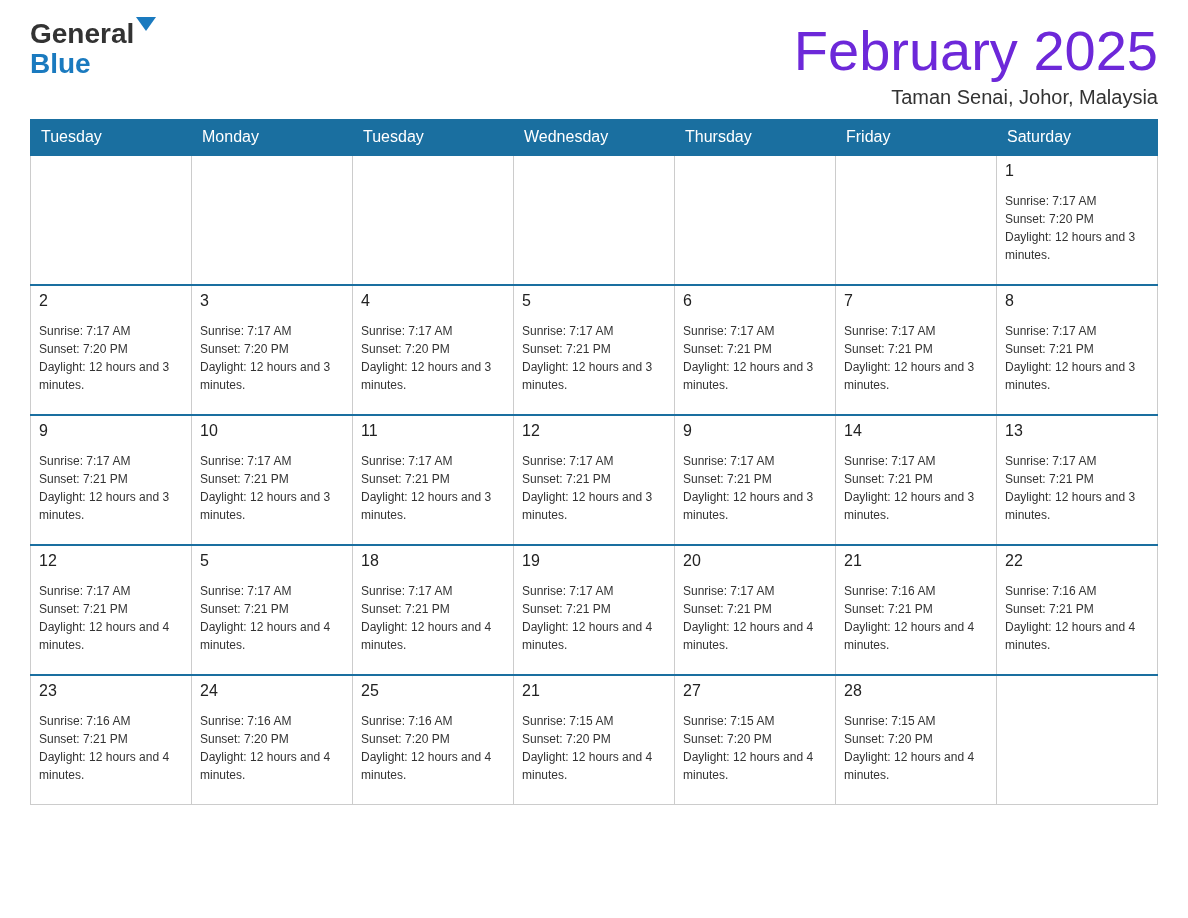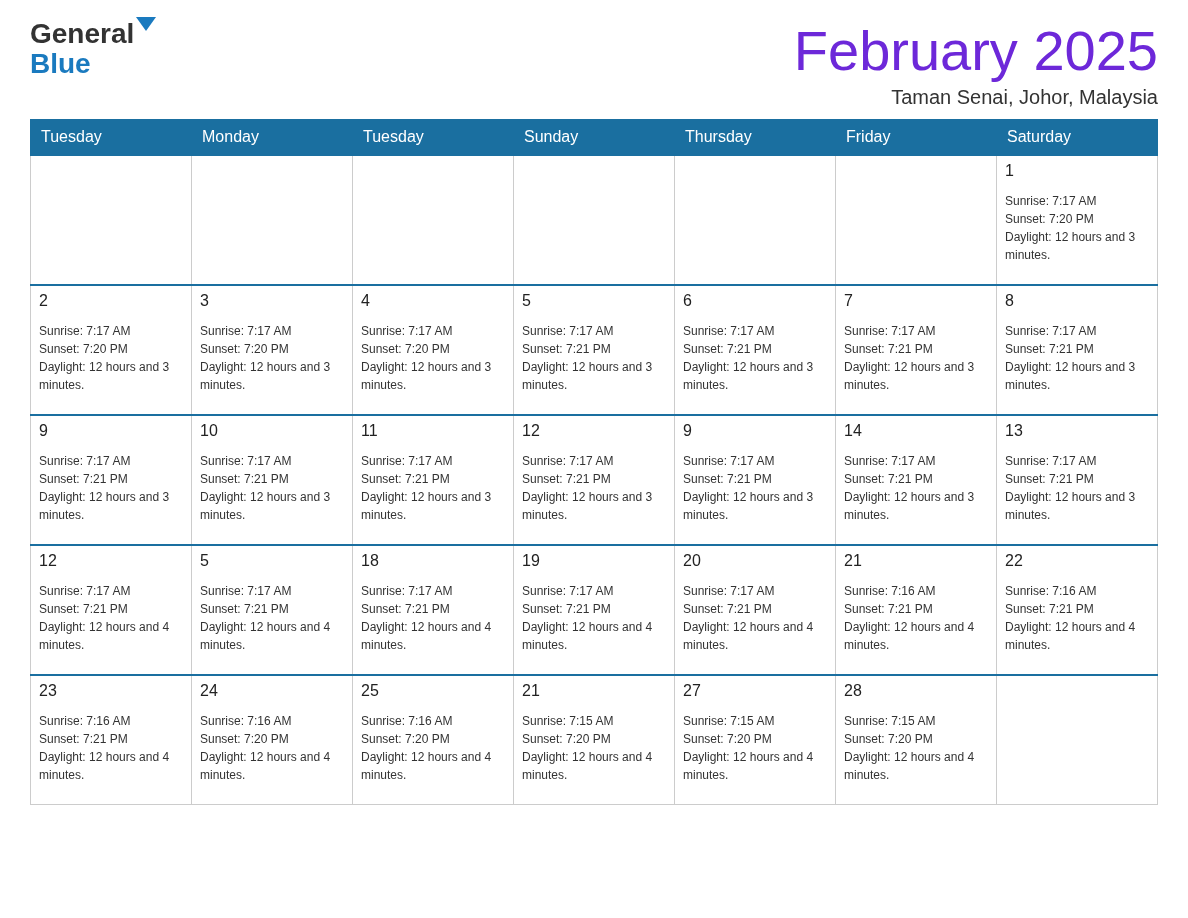--- a/index.html
+++ b/index.html
@@ -121,21 +121,21 @@
     <div class="location">Taman Senai, Johor, Malaysia</div>
   </div>
 </div>
 
 <table class="calendar">
   <thead>
     <tr>
     <th>Tuesday</th>
         <th>Monday</th>
         <th>Tuesday</th>
-        <th>Sunday</th>
+        <th>Wednesday</th>
         <th>Thursday</th>
         <th>Friday</th>
         <th>Saturday</th>
       </tr>
   </thead>
   <tbody id="calendar-body">
   <tr>
         <td class="empty-cell"></td>
         <td class="empty-cell"></td>
         <td class="empty-cell"></td>

